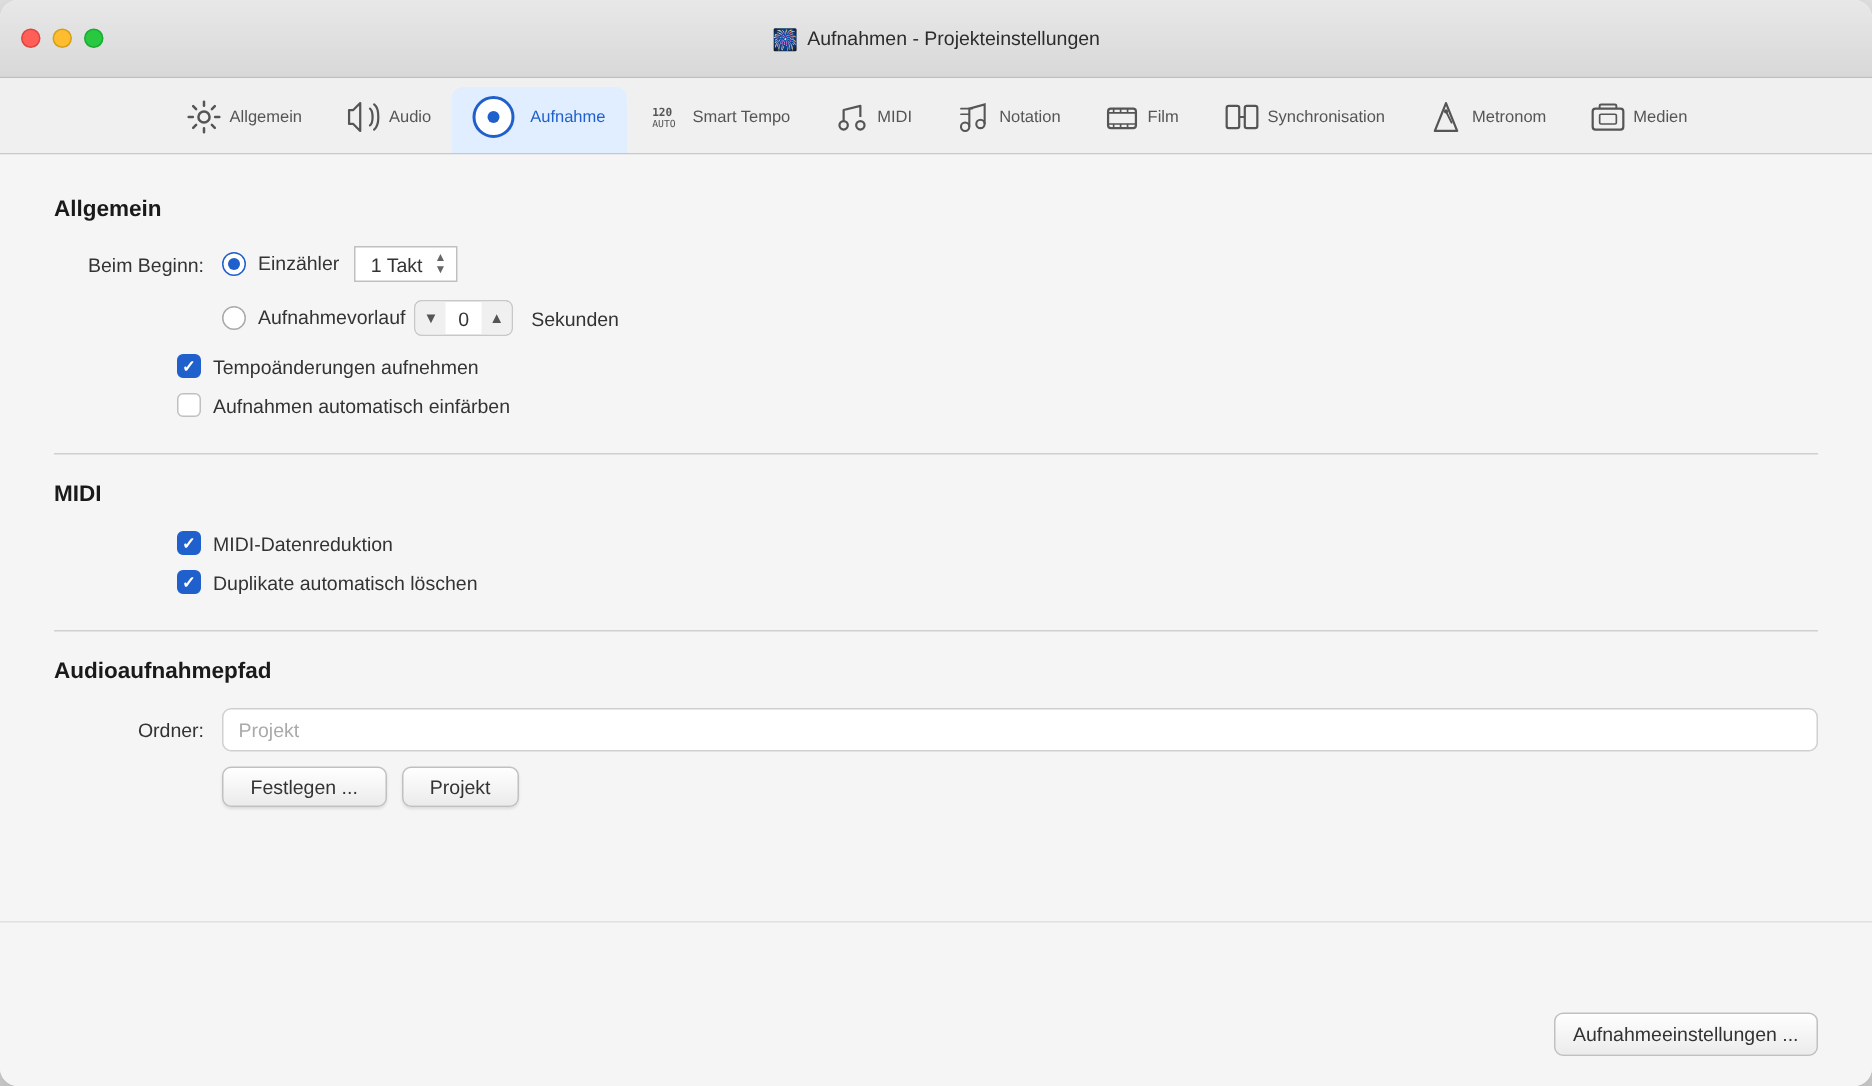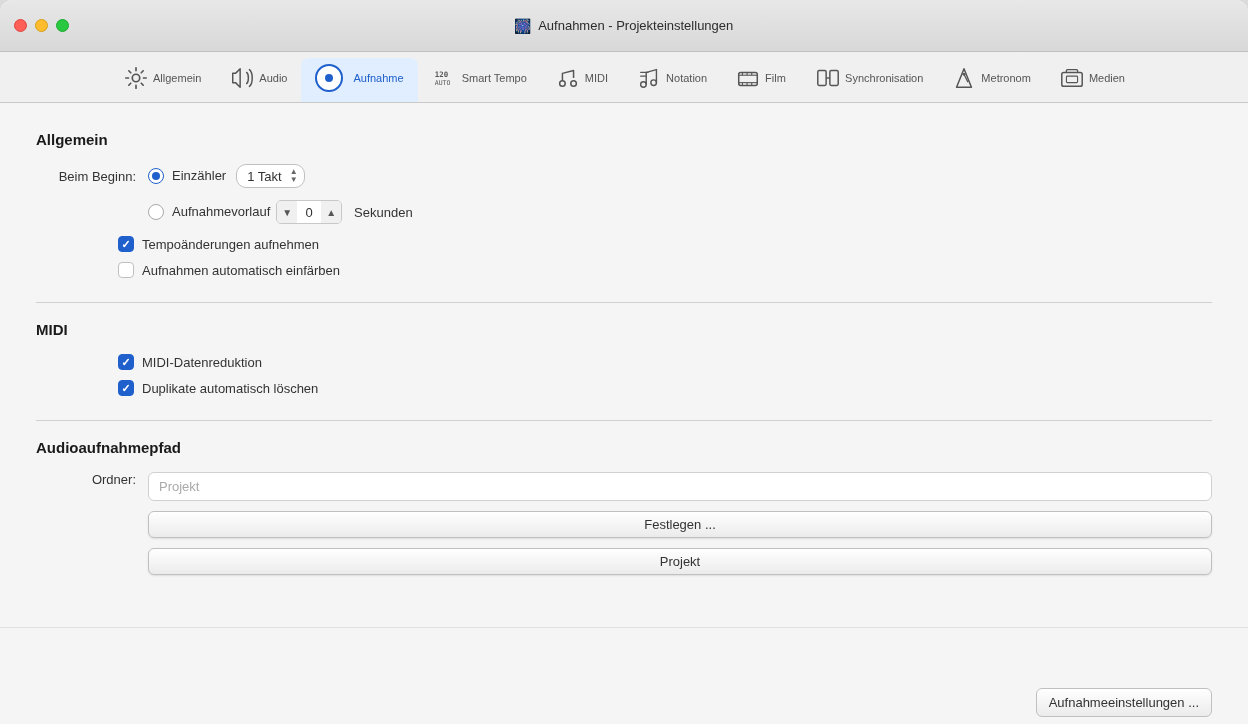--- a/index.html
+++ b/index.html
@@ -175,21 +175,21 @@
       height: 8px;
       border-radius: 50%;
       background: #2060cc;
     }
     
     .select-box {
       display: flex;
       align-items: center;
       background: white;
       border: 1px solid #c0c0c0;
-      border-radius: 10px;
+      border-radius: 0;
       padding: 3px 6px 3px 10px;
       font-size: 13px;
       color: #333;
       gap: 4px;
       margin-left: 10px;
       cursor: pointer;
     }
     .select-arrows {
       display: flex;
       flex-direction: column;
@@ -258,21 +258,21 @@
     .stepper-val {
       padding: 2px 8px;
       font-size: 13px;
       color: #333;
       min-width: 24px;
       text-align: center;
     }
     
     .ordner-row {
       display: flex;
-      align-items: flex-start;
+      align-items: center;
       padding-left: 0;
       margin-bottom: 10px;
     }
     .ordner-label {
       font-size: 13px;
       color: #333;
       min-width: 100px;
       text-align: right;
       margin-right: 12px;
     }
@@ -284,21 +284,20 @@
       padding: 6px 10px;
       font-size: 13px;
       color: #aaa;
     }
     
     .btn-row {
       display: flex;
       gap: 10px;
       padding-left: 112px;
       margin-bottom: 10px;
-      flex-direction: column;
     }
     .btn {
       background: linear-gradient(to bottom, #ffffff, #ebebeb);
       border: 1px solid #c0c0c0;
       border-radius: 6px;
       padding: 5px 18px;
       font-size: 13px;
       color: #333;
       cursor: pointer;
       box-shadow: 0 1px 2px rgba(0,0,0,0.1);

